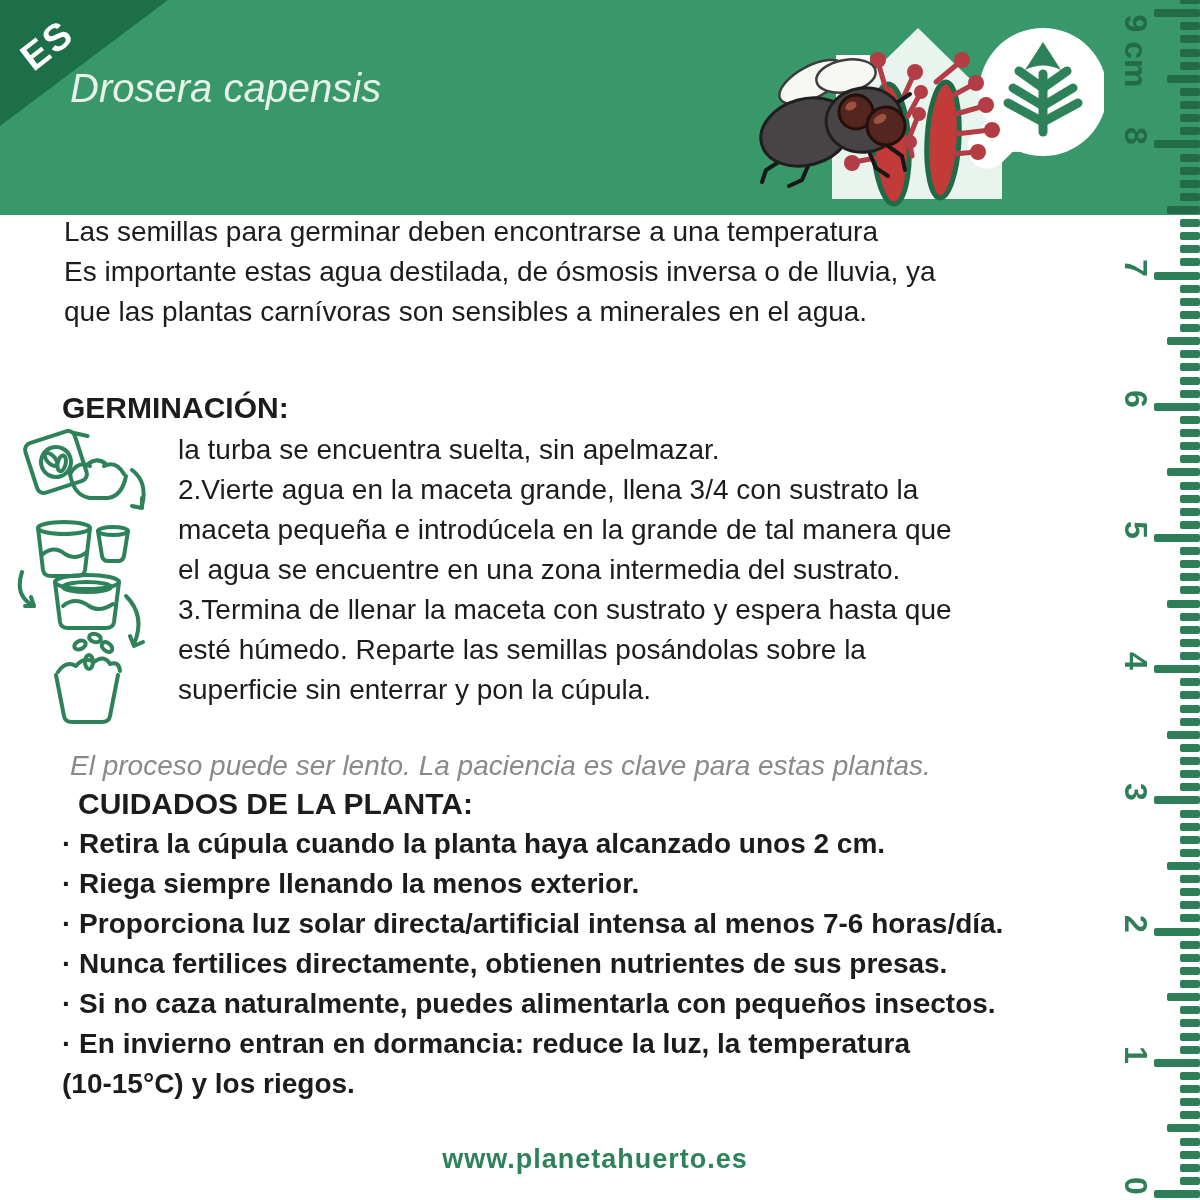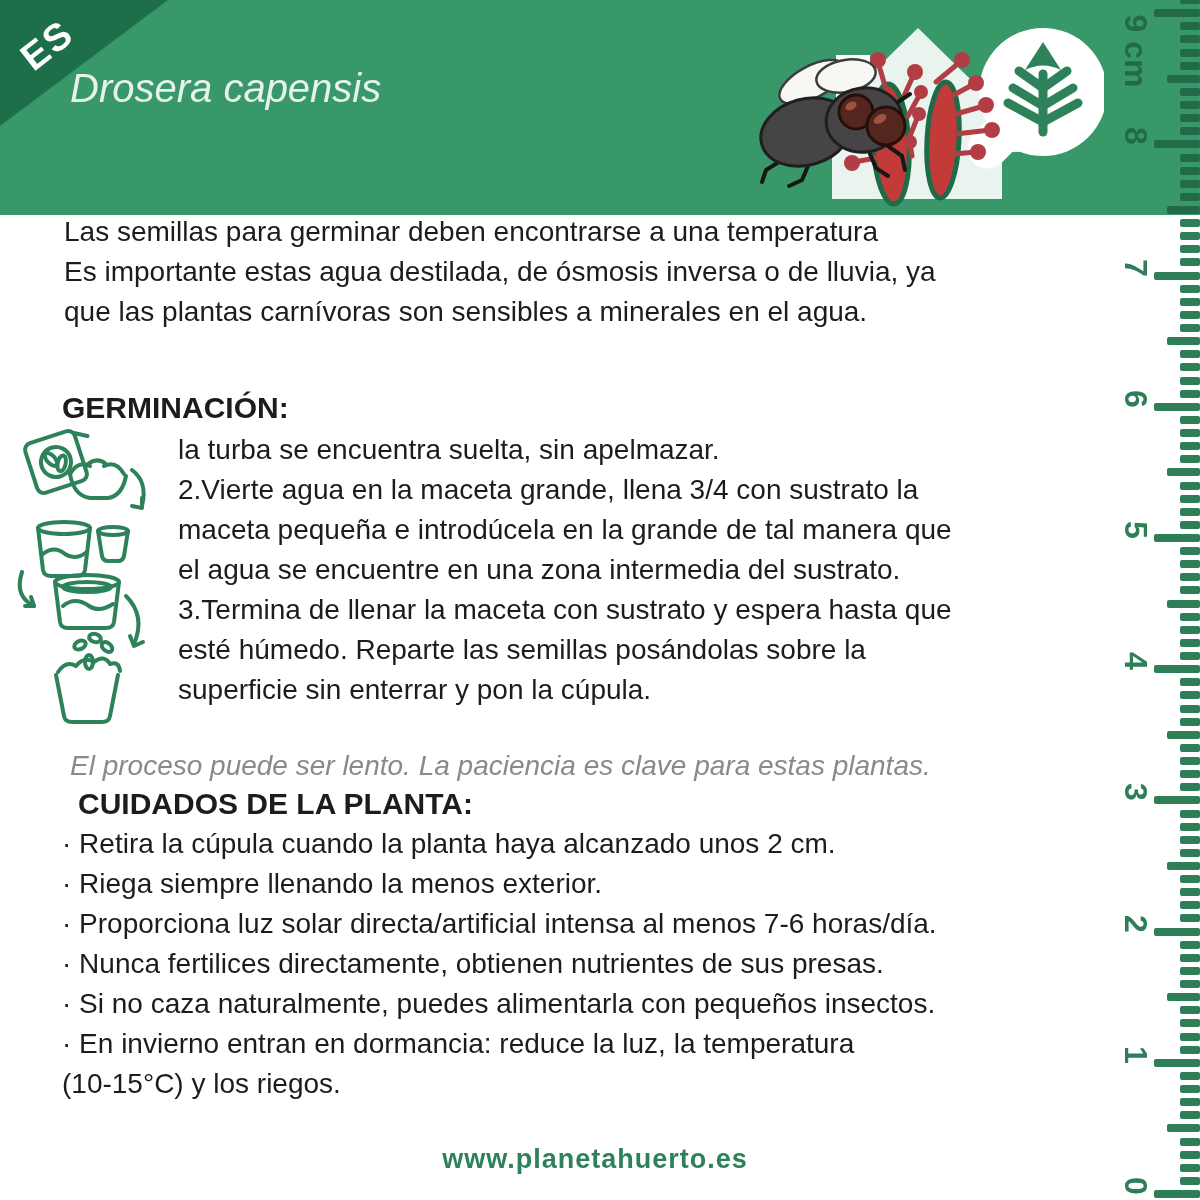--- a/index.html
+++ b/index.html
@@ -25,21 +25,21 @@
   .subtitle{font-size:40px;font-style:italic;margin-top:12px;color:var(--subtitle-mint);}
 
   
   .txt{position:absolute;font-size:28px;line-height:40px;color:var(--text);}
   .heading{position:absolute;font-size:30px;line-height:40px;font-weight:bold;color:var(--text);}
   #intro{top:212px;left:64px;width:1070px;}
   #germ-h{top:388px;left:62px;}
   #steps{top:430px;left:178px;width:940px;}
   #note{top:746px;left:70px;width:1060px;font-style:italic;color:var(--muted);}
   #care-h{top:784px;left:62px;margin-left:16px;}
-  #care{top:824px;left:62px;width:1080px;}
+  #care{top:824px;left:62px;width:1080px;font-weight:bold;}
   #footer{position:absolute;top:1144px;left:0;width:1190px;text-align:center;
           color:var(--brand-green);font-weight:bold;font-size:27px;letter-spacing:1px;}
 
   
   .steps-illus{position:absolute;left:12px;top:424px;width:165px;height:325px;}
   .steps-illus .ln{stroke:var(--brand-green);fill:none;stroke-width:4;
                    stroke-linecap:round;stroke-linejoin:round;}
 
   
   .ruler{position:absolute;top:0;right:0;width:180px;height:1200px;pointer-events:none;}

